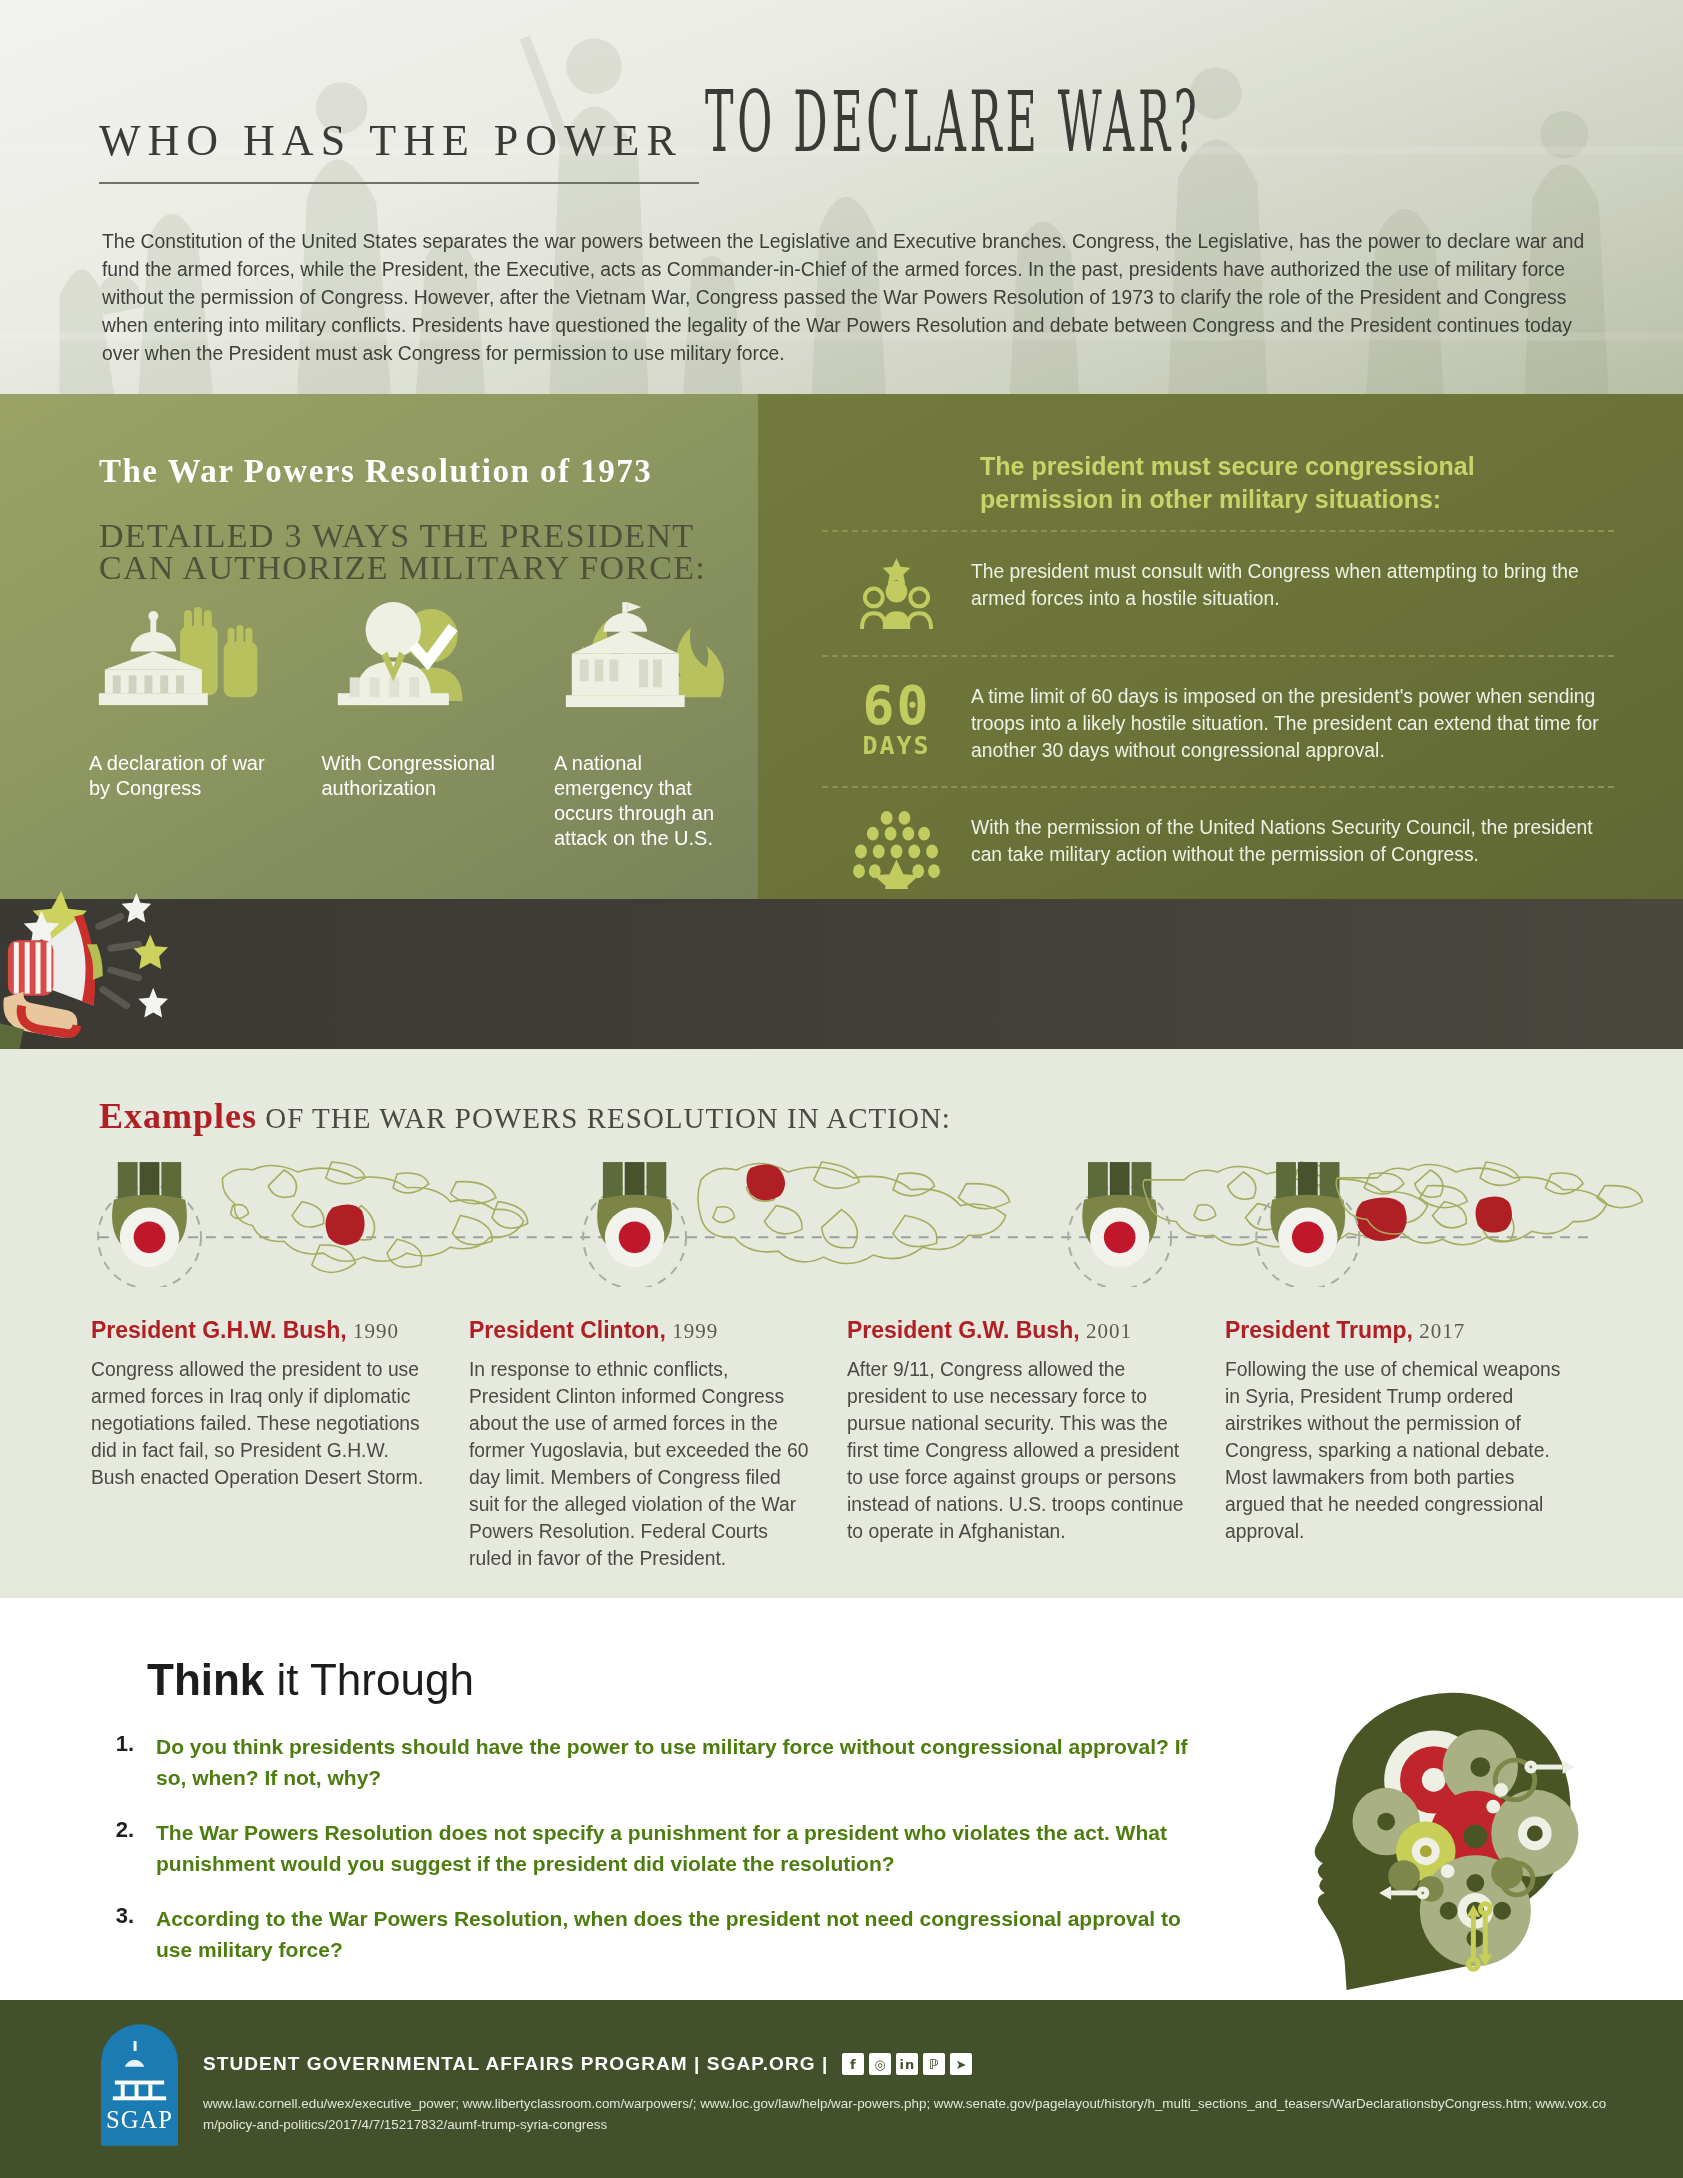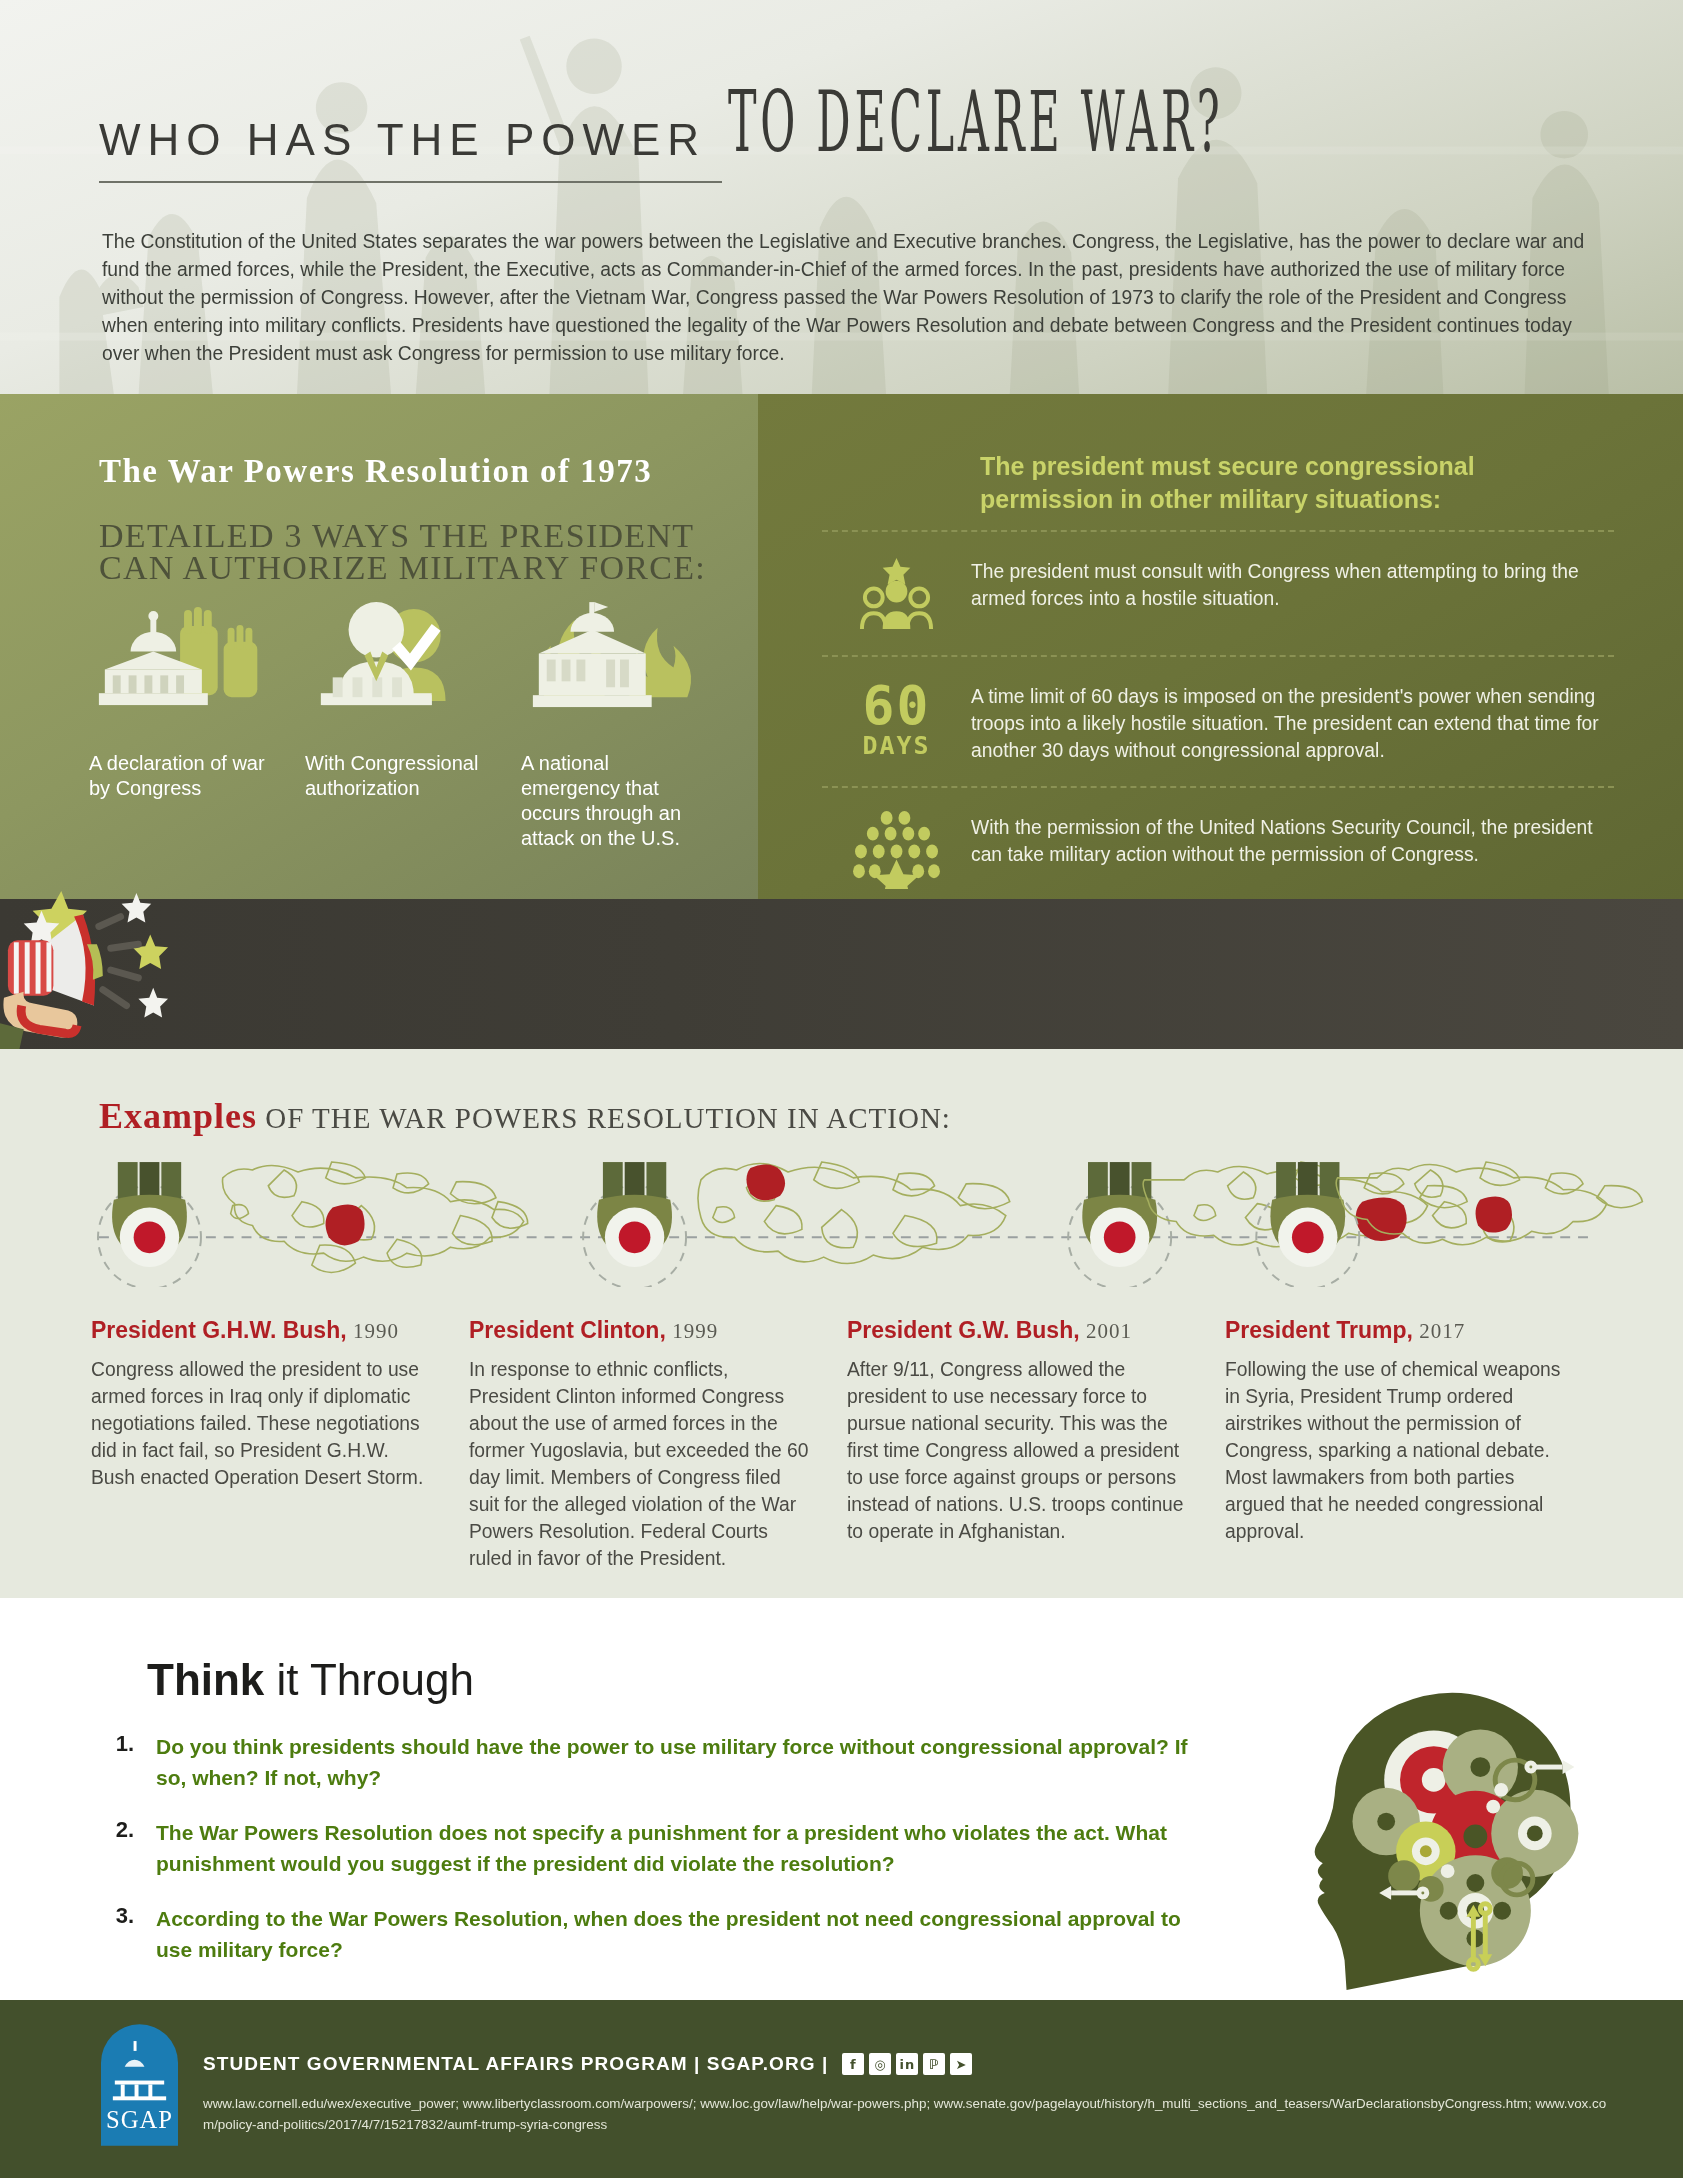--- a/index.html
+++ b/index.html
@@ -17,21 +17,21 @@
     position: absolute; left: 0; top: 0; width: 1683px; height: 394px;
     background: linear-gradient(160deg,#f2f3ef 0%,#e9ebe4 35%,#cfd3c2 75%,#b9bfa6 100%);
     overflow: hidden;
   }
   .hdr-silhouette { position: absolute; inset: 0; opacity: .30; }
   .title-row {
     position: absolute; left: 99px; top: 91px; width: 1485px;
     display: flex; align-items: baseline;
   }
   .title-a {
-    font-family: Liberation Sans, sans-serif;
+    font-family: Liberation Serif, serif;
     font-size: 44px; letter-spacing: 7px; color: #3a3a36;
     font-weight: 400; white-space: nowrap;
     border-bottom: 2px solid #6f7268; padding-bottom: 16px; padding-right: 16px;
   }
   .title-b {
     font-family: "DejaVu Serif", serif;
     font-size: 69px; letter-spacing: 6px; color: #3a3a36;
     font-weight: 400; white-space: nowrap;
     transform: scaleX(.62) scaleY(1.22); transform-origin: left bottom;
     margin-left: 6px;
@@ -58,21 +58,21 @@
     letter-spacing: 1.5px; font-weight: 700;
   }
   .wpr-sub {
     position: absolute; left: 99px; top: 520px; width: 614px;
     font-family: "Liberation Serif", serif;
     font-size: 34px; line-height: 32px; color: #4e523a;
     letter-spacing: 1.3px;
   }
   .wpr-cards {
     position: absolute; left: 89px; top: 594px; width: 673px;
-    display: flex; gap: 8px;
+    display: flex; gap: 15px; justify-content: space-between;
   }
   .wpr-card { width: 208px; padding-right: 22px; }
   .wpr-icon { height: 139px; position: relative; }
   .wpr-caption {
     margin-top: 18px; color: #ffffff; font-size: 20px; line-height: 25px;
   }
 
   
   .rp-title {
     position: absolute; left: 980px; top: 450px; width: 634px;

